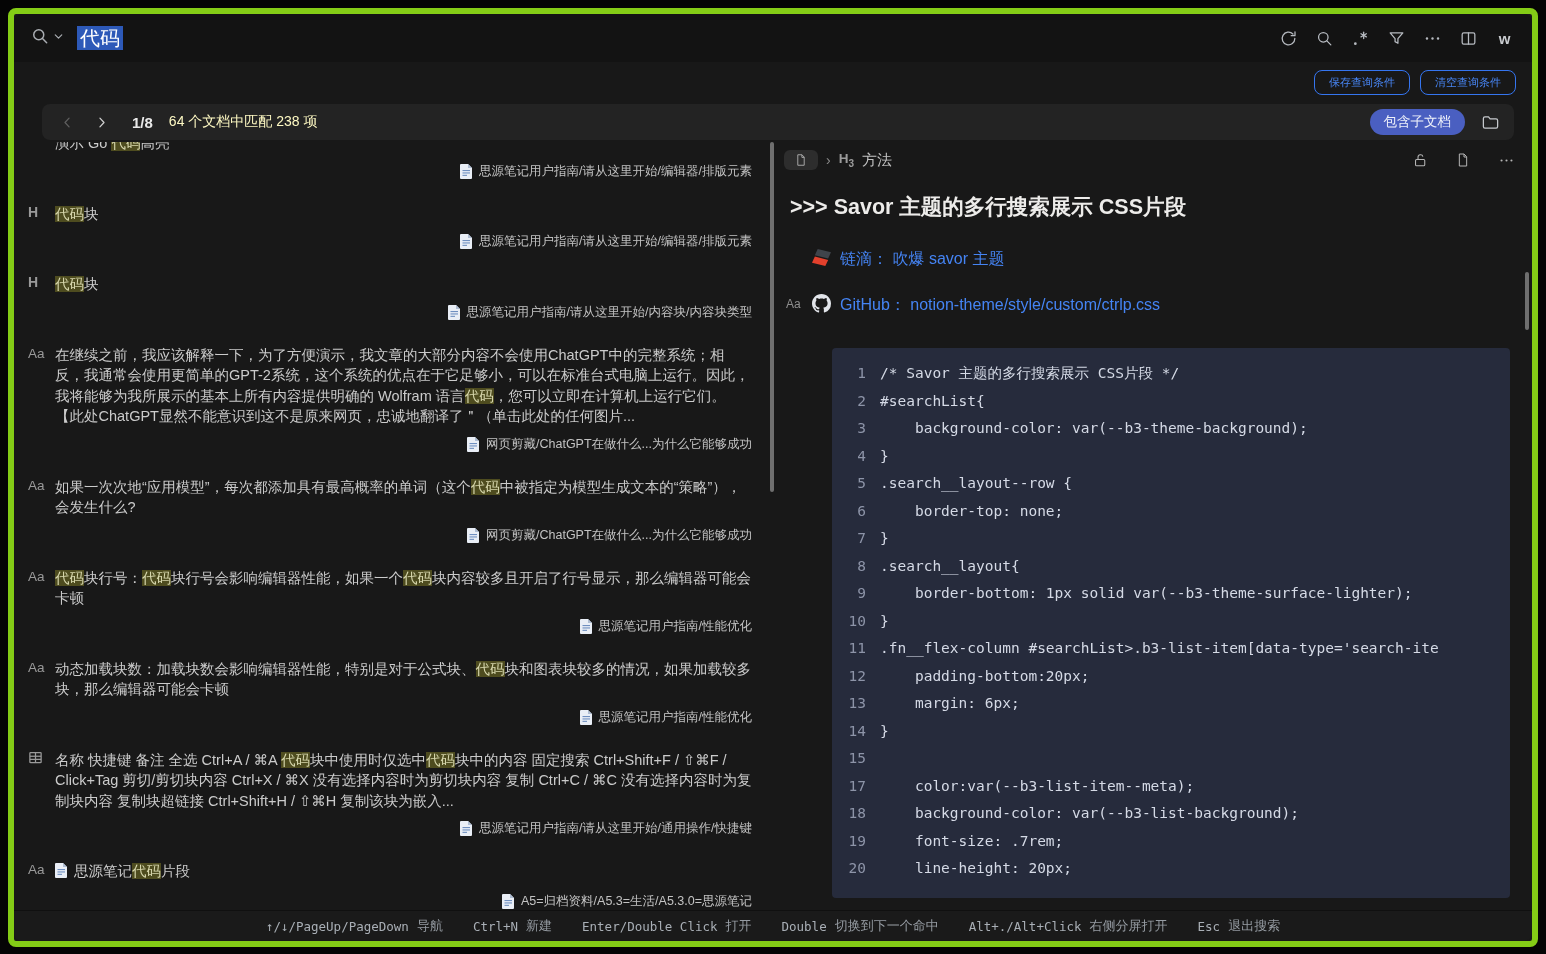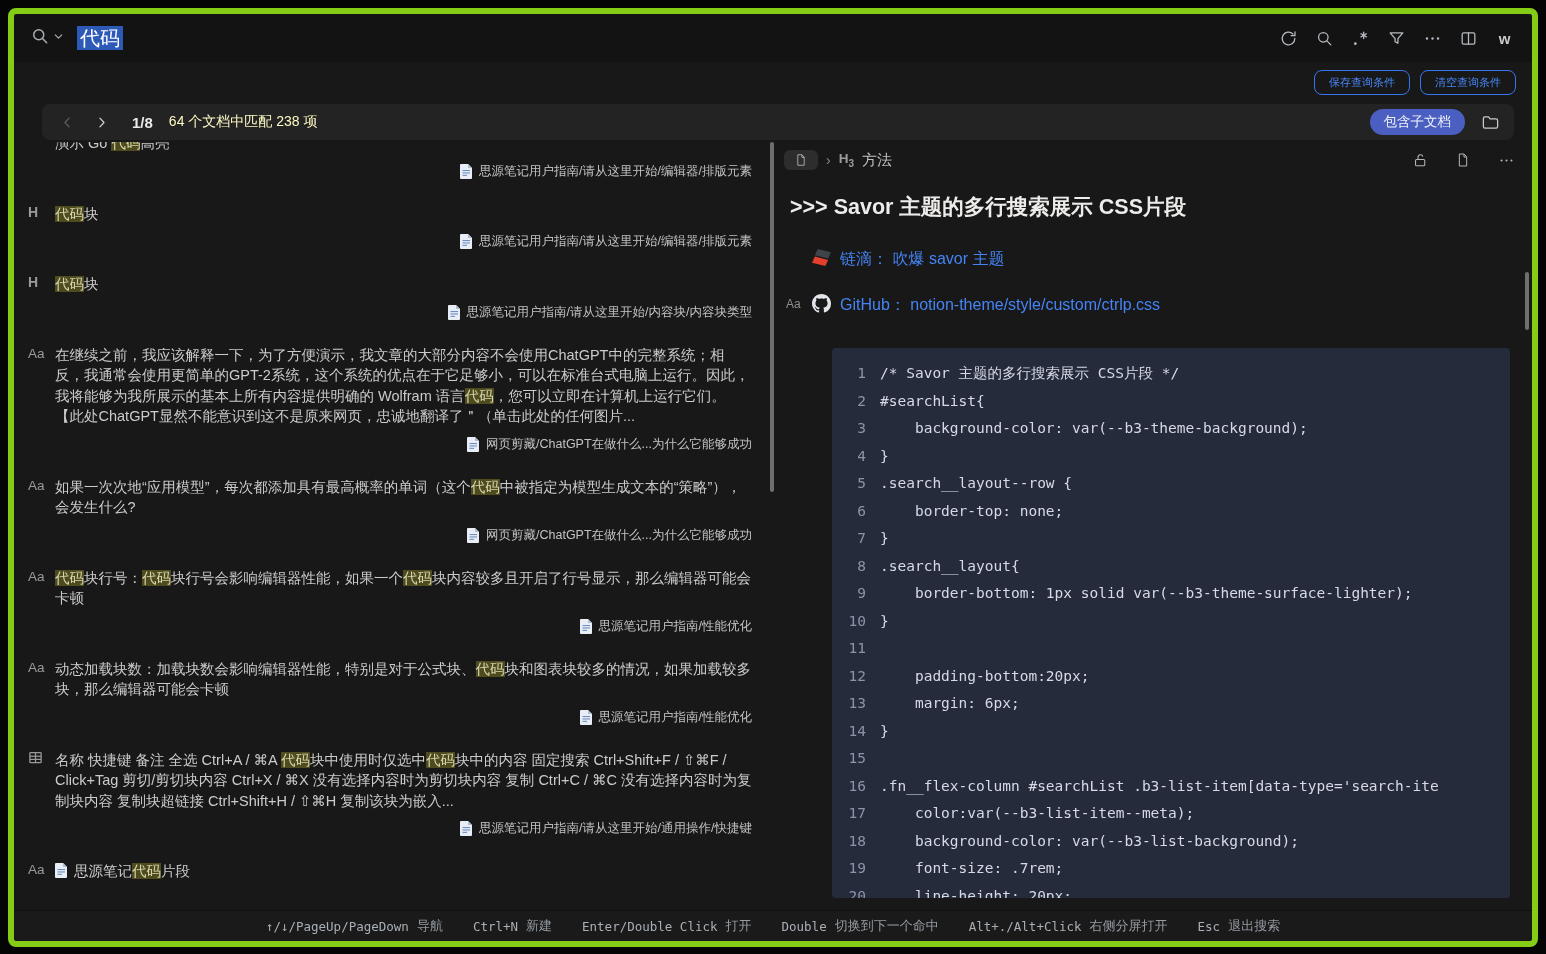--- a/index.html
+++ b/index.html
@@ -328,20 +328,30 @@
           <div class="result-item">
             <span class="ritem-icon"><span class="aa">Aa</span></span>
             <div class="ritem-body">
               <div class="ritem-text"><span class="inline-doc"><svg width="13" height="15" viewBox="0 0 13 15">
                     <path d="M1 0h7l4 4v10a1 1 0 0 1-1 1H1a1 1 0 0 1-1-1V1a1 1 0 0 1 1-1z" fill="#e9eef6"></path>
                     <path d="M8 0l4 4H8z" fill="#aebdd3"></path>
                     <rect x="2.5" y="6" width="7.5" height="1.1" fill="#6f8fc0"></rect>
                     <rect x="2.5" y="8.4" width="7.5" height="1.1" fill="#6f8fc0"></rect>
                     <rect x="2.5" y="10.8" width="4.5" height="1.1" fill="#6f8fc0"></rect>
                   </svg></span>思源笔记<span class="hl">代码</span>片段</div>
+              <div class="ritem-path">
+                <svg width="13" height="15" viewBox="0 0 13 15">
+                  <path d="M1 0h7l4 4v10a1 1 0 0 1-1 1H1a1 1 0 0 1-1-1V1a1 1 0 0 1 1-1z" fill="#e9eef6"></path>
+                  <path d="M8 0l4 4H8z" fill="#aebdd3"></path>
+                  <rect x="2.5" y="6" width="7.5" height="1.1" fill="#6f8fc0"></rect>
+                  <rect x="2.5" y="8.4" width="7.5" height="1.1" fill="#6f8fc0"></rect>
+                  <rect x="2.5" y="10.8" width="4.5" height="1.1" fill="#6f8fc0"></rect>
+                </svg>
+                <span>A5=归档资料/A5.3=生活/A5.3.0=思源笔记</span>
+              </div>
             </div>
           </div>
         </div>
       <div class="vscroll left"></div>
     </div>
 
     <div class="preview-pane">
       <div class="breadcrumb-row">
         <span class="crumb-pill">
           <svg width="14" height="14" viewBox="0 0 24 24">
@@ -434,40 +444,37 @@
             <div class="code-line">
               <span class="ln">9</span>
               <span class="ct">    border-bottom: 1px solid var(--b3-theme-surface-lighter);</span>
             </div>
             <div class="code-line">
               <span class="ln">10</span>
               <span class="ct">}</span>
             </div>
             <div class="code-line">
               <span class="ln">11</span>
+              <span class="ct">.fn__flex-column #searchList&gt;.b3-list-item[data-type='search-ite</span>
             </div>
             <div class="code-line">
               <span class="ln">12</span>
               <span class="ct">    padding-bottom:20px;</span>
             </div>
             <div class="code-line">
               <span class="ln">13</span>
               <span class="ct">    margin: 6px;</span>
             </div>
             <div class="code-line">
               <span class="ln">14</span>
               <span class="ct">}</span>
             </div>
             <div class="code-line">
               <span class="ln">15</span>
               <span class="ct"></span>
-            </div>
-            <div class="code-line">
-              <span class="ln">16</span>
-              <span class="ct">.fn__flex-column #searchList .b3-list-item[data-type='search-ite</span>
             </div>
             <div class="code-line">
               <span class="ln">17</span>
               <span class="ct">    color:var(--b3-list-item--meta);</span>
             </div>
             <div class="code-line">
               <span class="ln">18</span>
               <span class="ct">    background-color: var(--b3-list-background);</span>
             </div>
             <div class="code-line">

